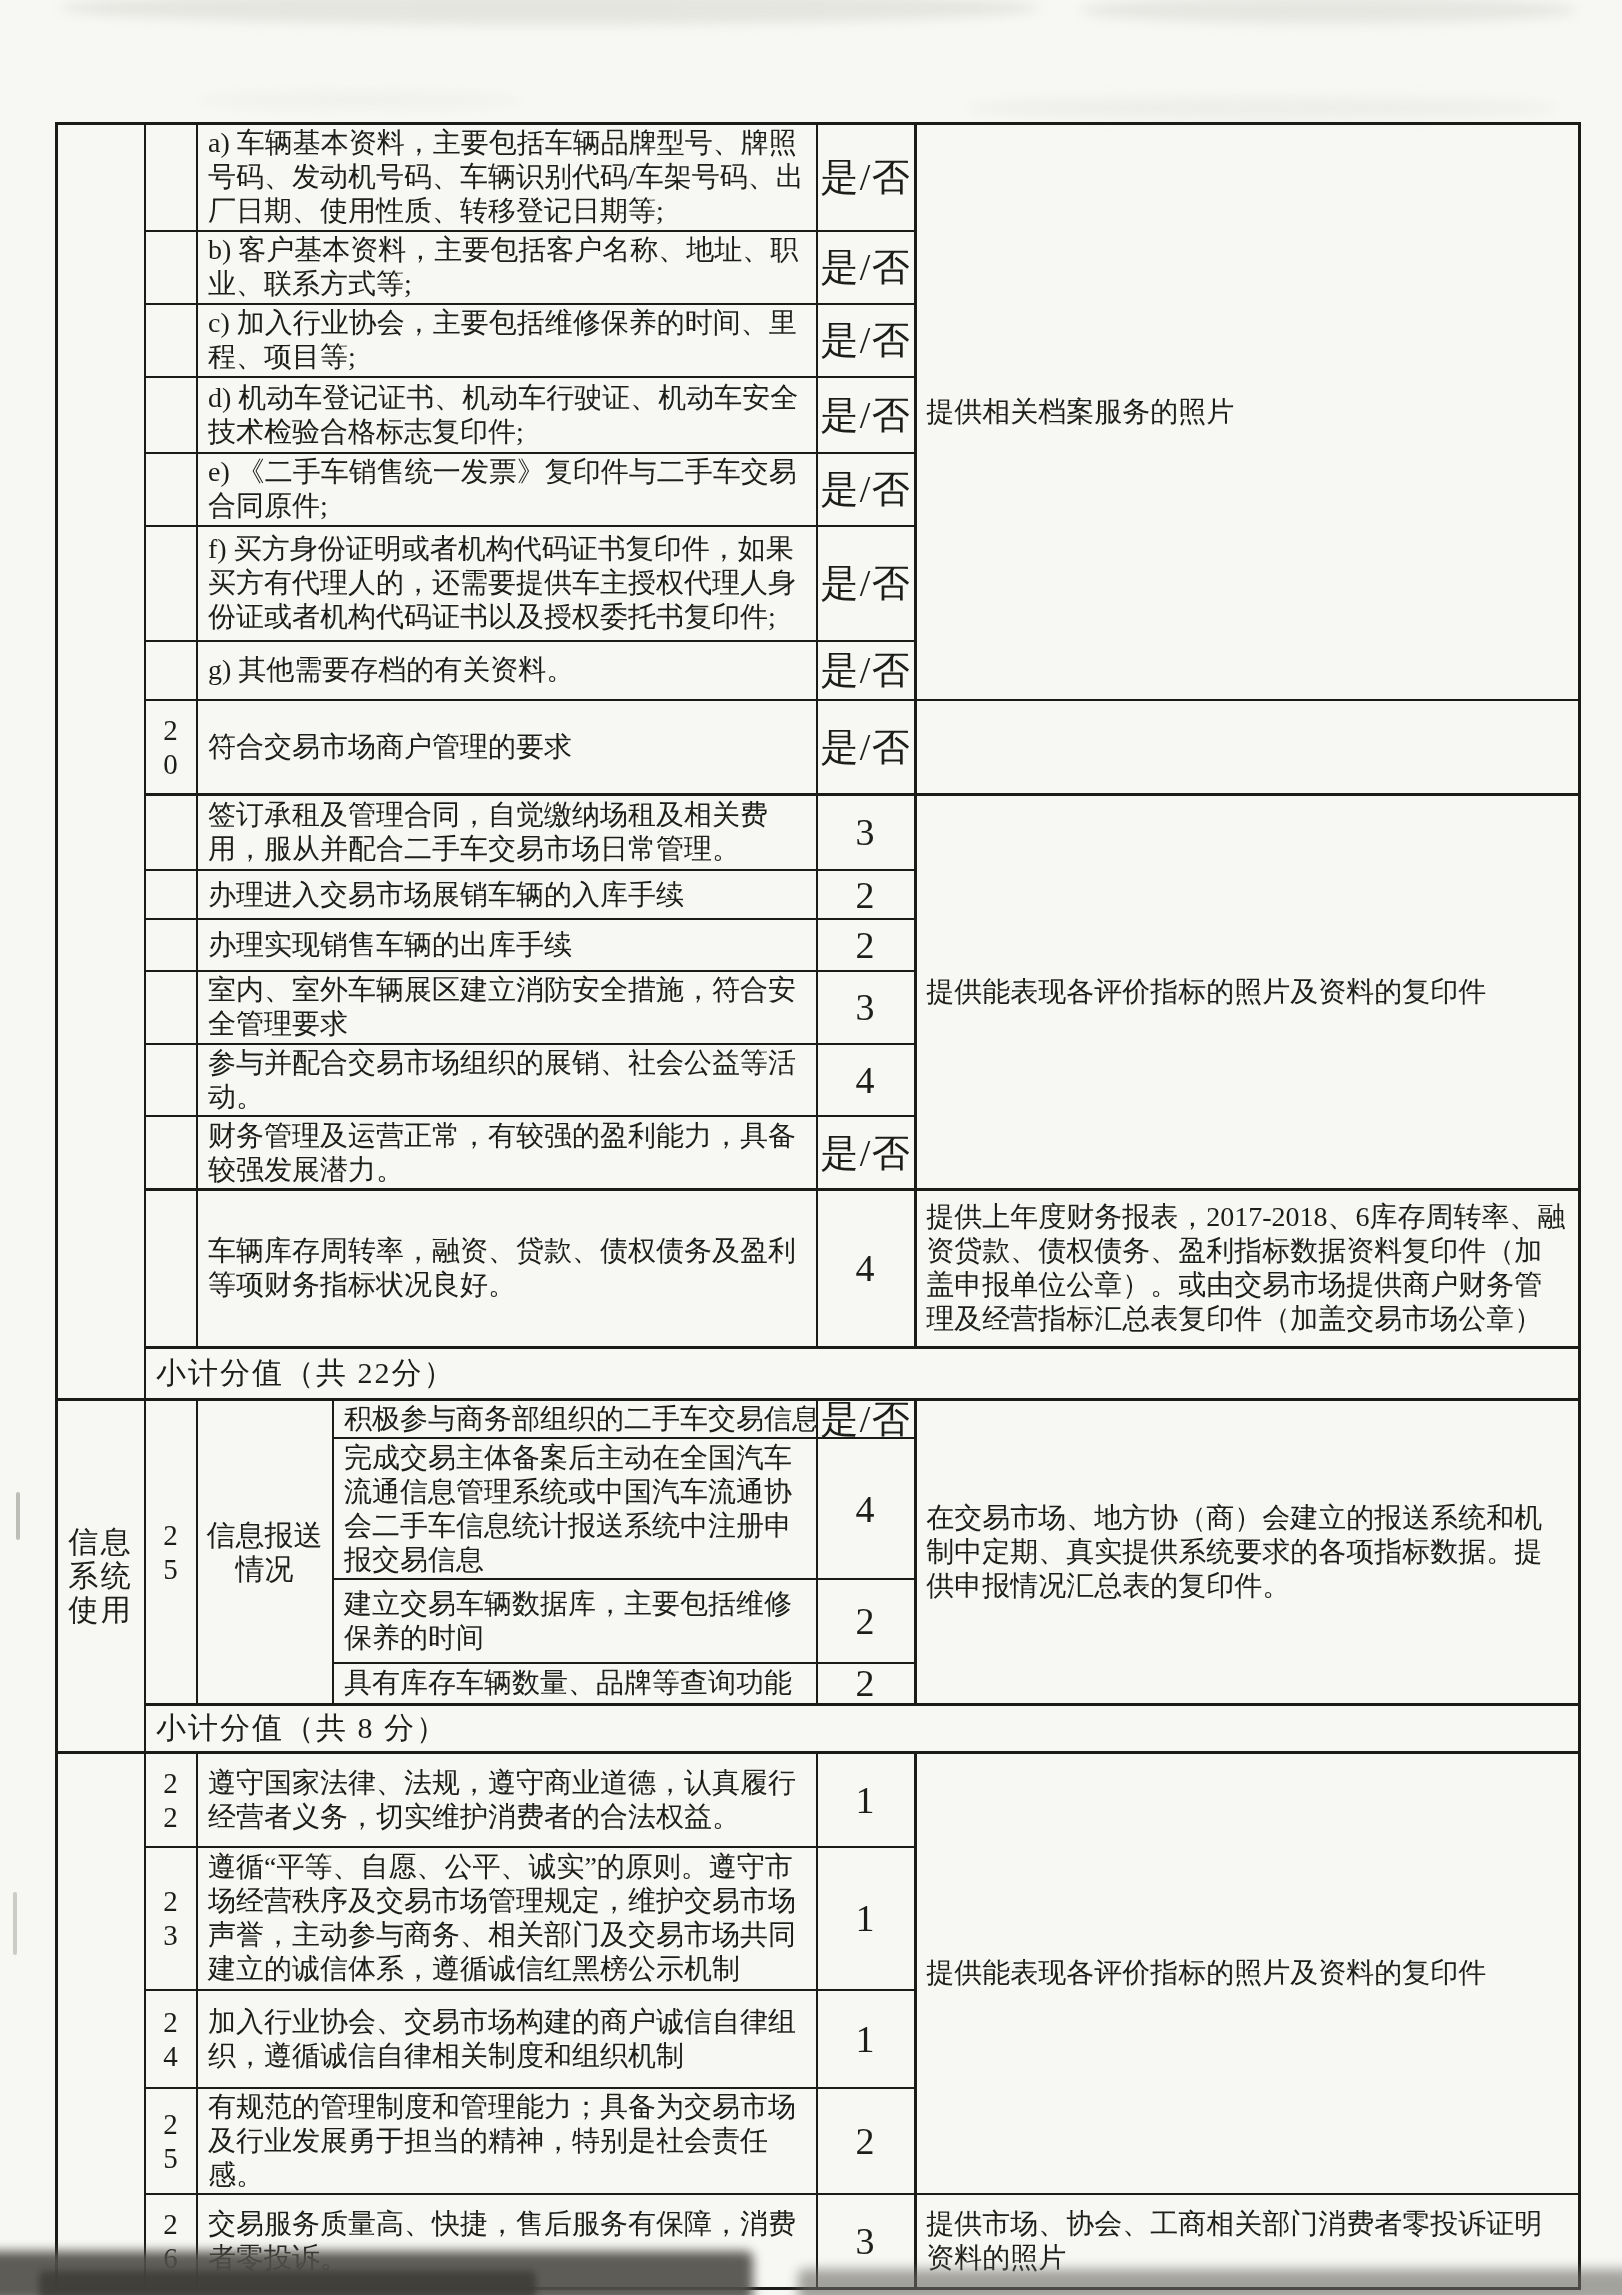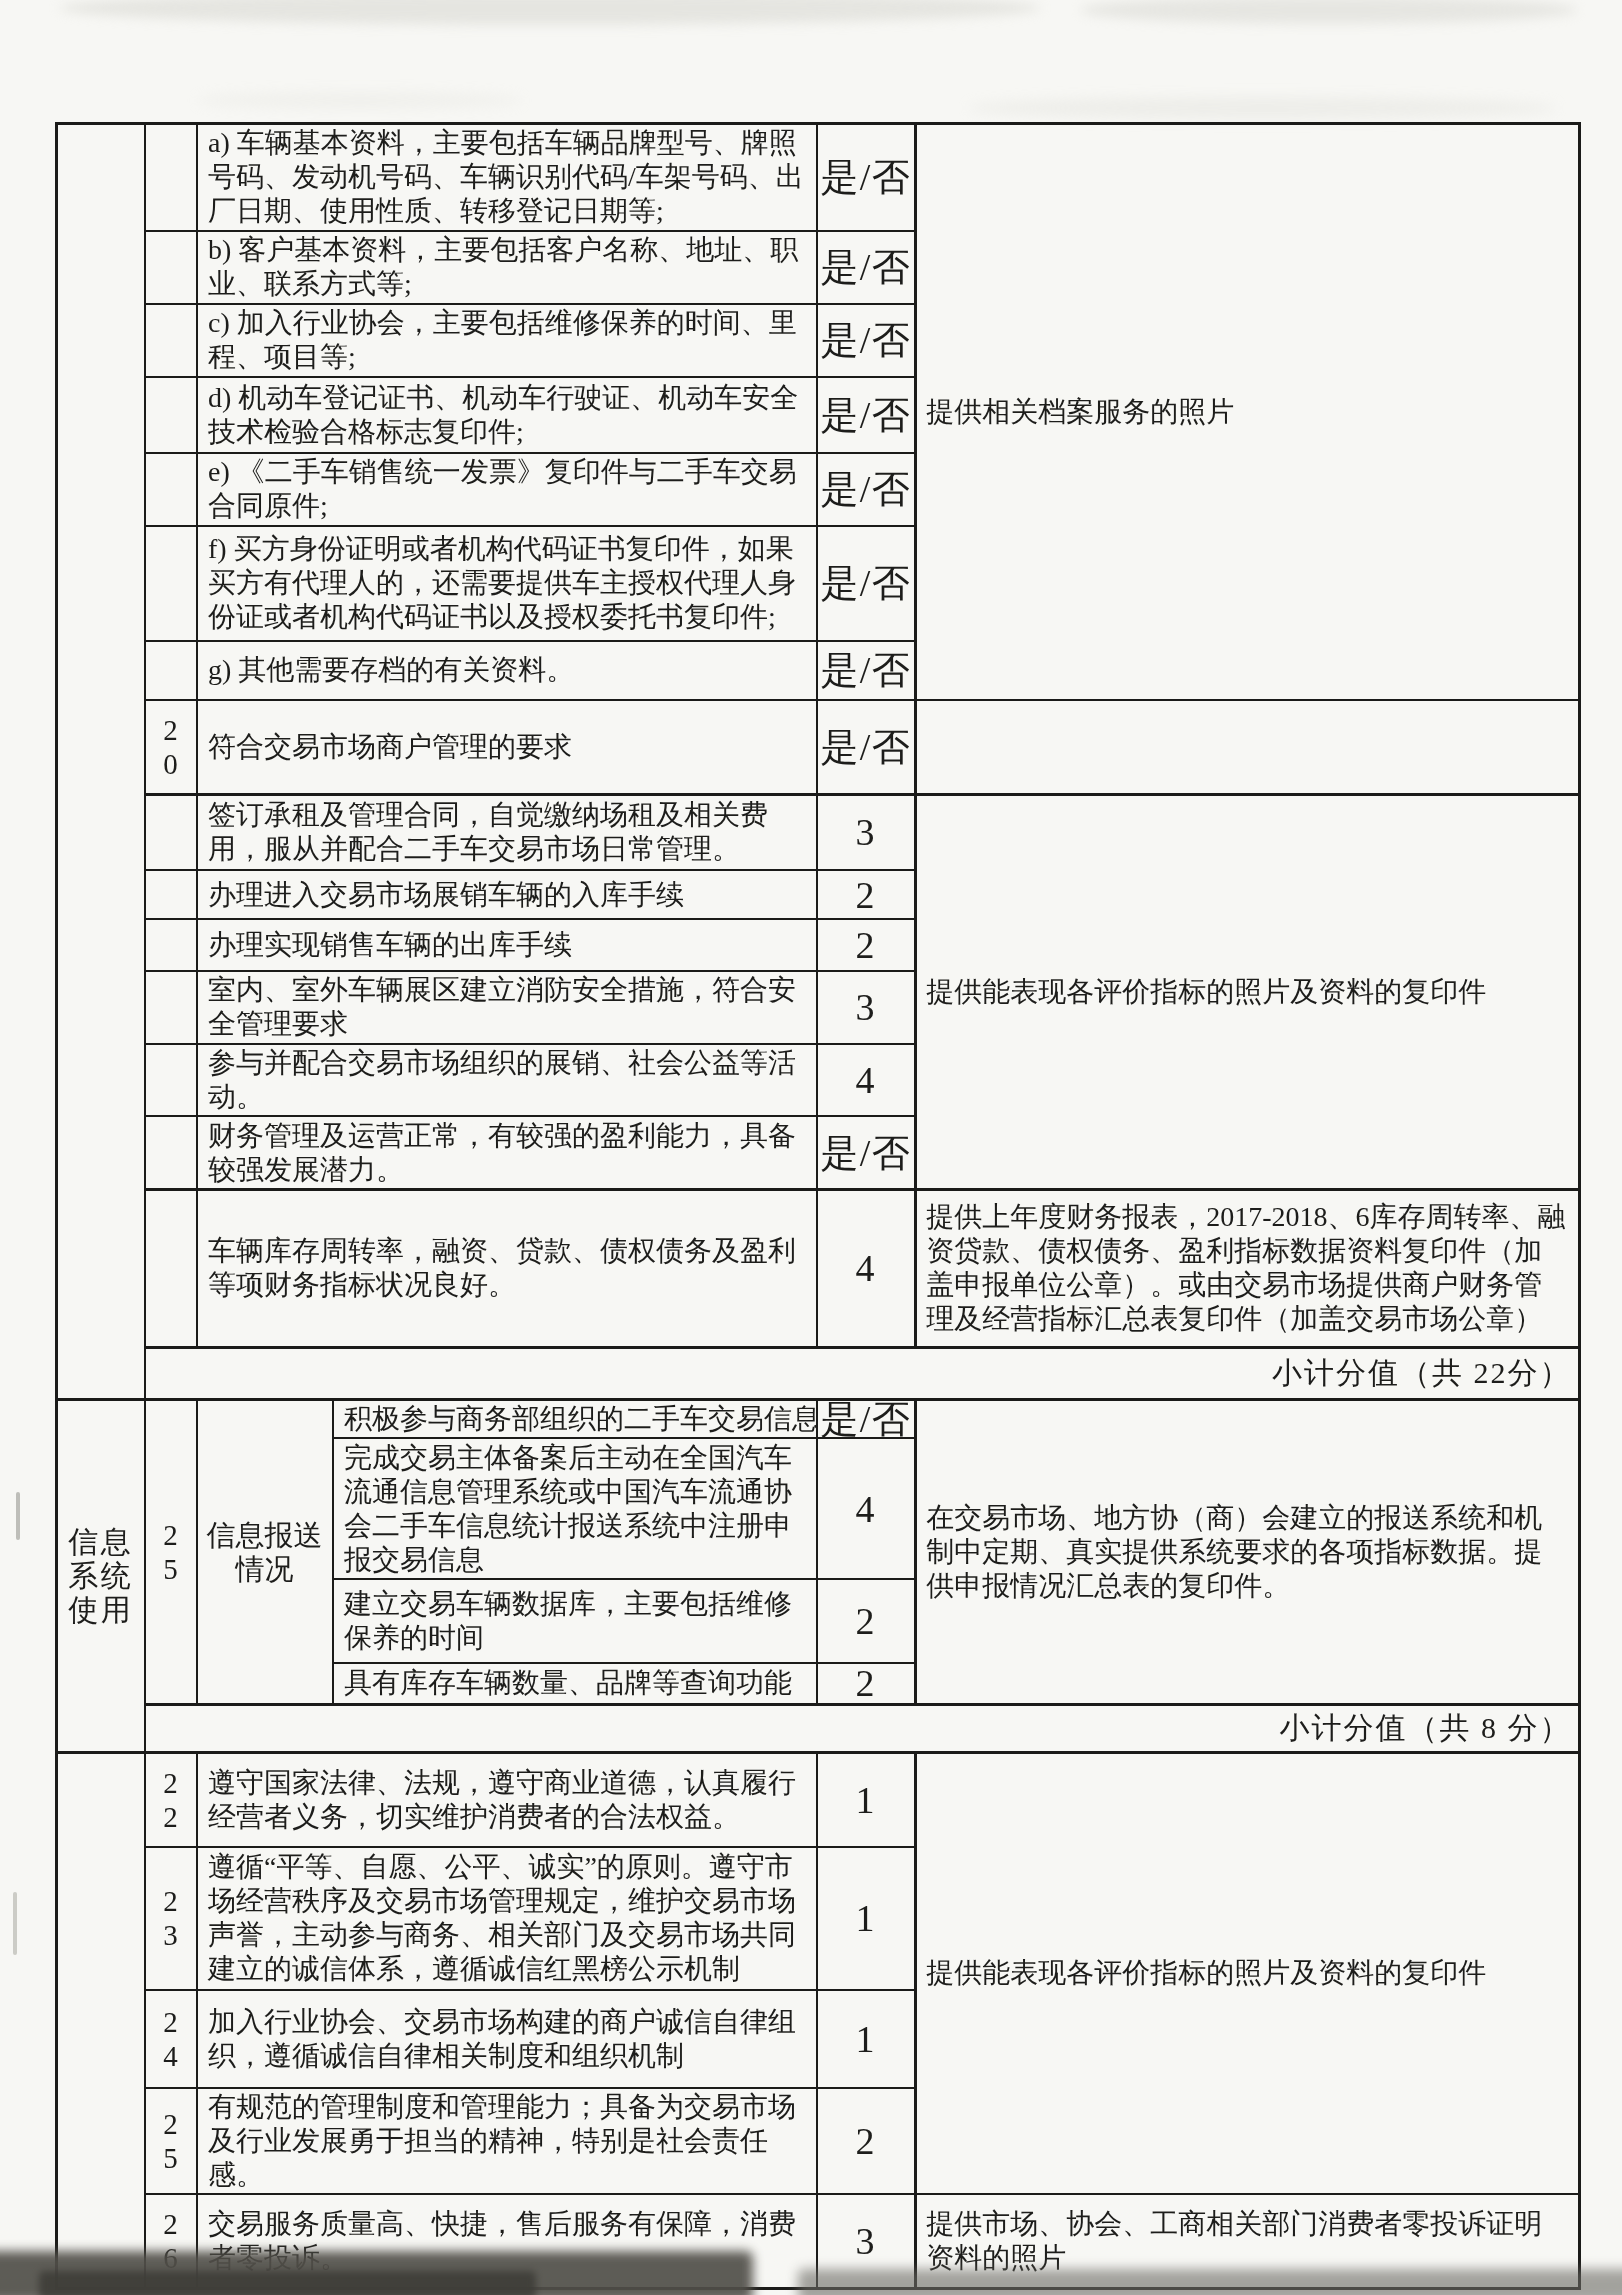--- a/index.html
+++ b/index.html
@@ -23,21 +23,21 @@
     font-size:28px;
     line-height:34px;
     vertical-align:middle;
     padding:1.3px 6.5px 1.3px 10.5px;
     overflow:hidden;
     word-break:break-all;
   }
   td.num{ text-align:center; padding:12px; font-size:29px;}
   td.score{ text-align:center; padding:0; font-size:38px; letter-spacing:1.3px;}
   td.evidence{ border-left-width:3.3px; padding:1.3px 9.2px 1.3px 9.2px;}
-  td.subtotal{ text-align:right; font-size:30px; letter-spacing:2px;}
+  td.subtotal{ text-align:left; font-size:30px; letter-spacing:2px;}
   td.seclabel{ text-align:center; font-size:30px; padding:0; letter-spacing:2.6px;}
   td.sublabel{ text-align:center; font-size:29px; padding:0 2.6px;}
   td.clip1{ white-space:nowrap; }
   tr.sep td{ border-top-width:3.9px; }
   .vblock span{display:block;}
   .footer{
     position:absolute;top:2187px;left:0;width:1623px;
     text-align:center;font-size:31px;letter-spacing:2.6px;
     padding-right:85px;box-sizing:border-box;
     color:#242422;

